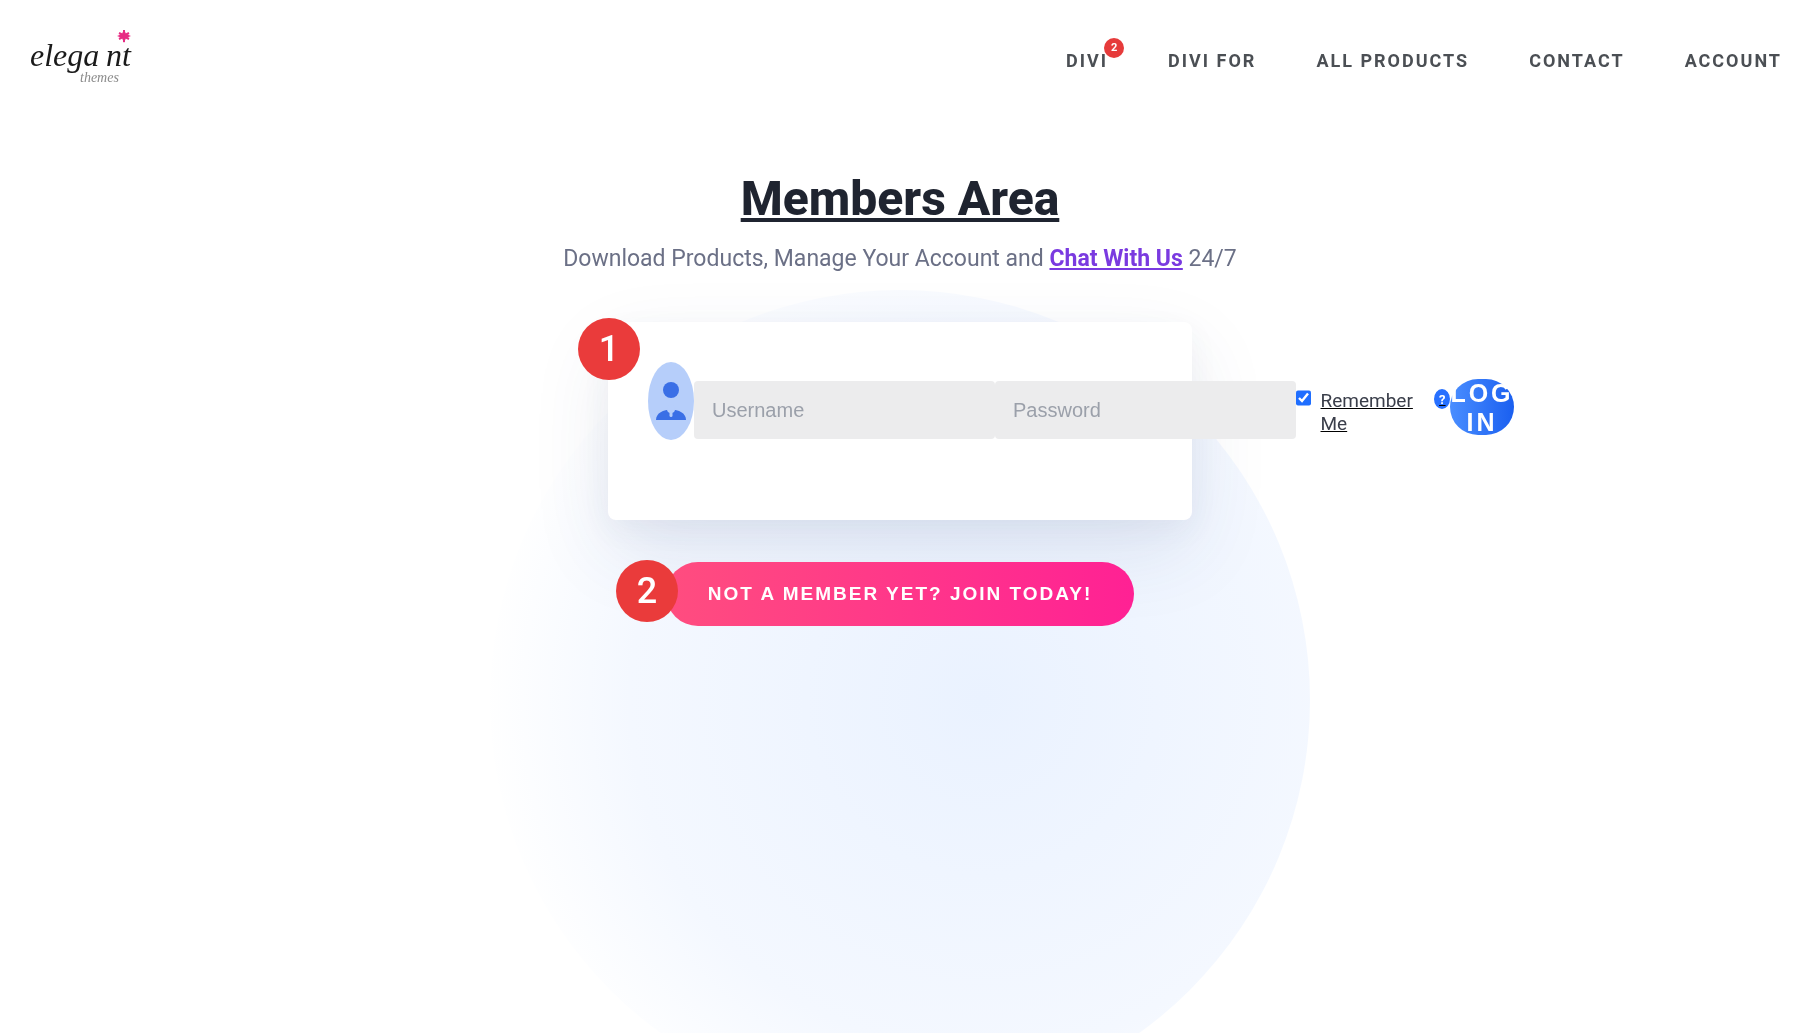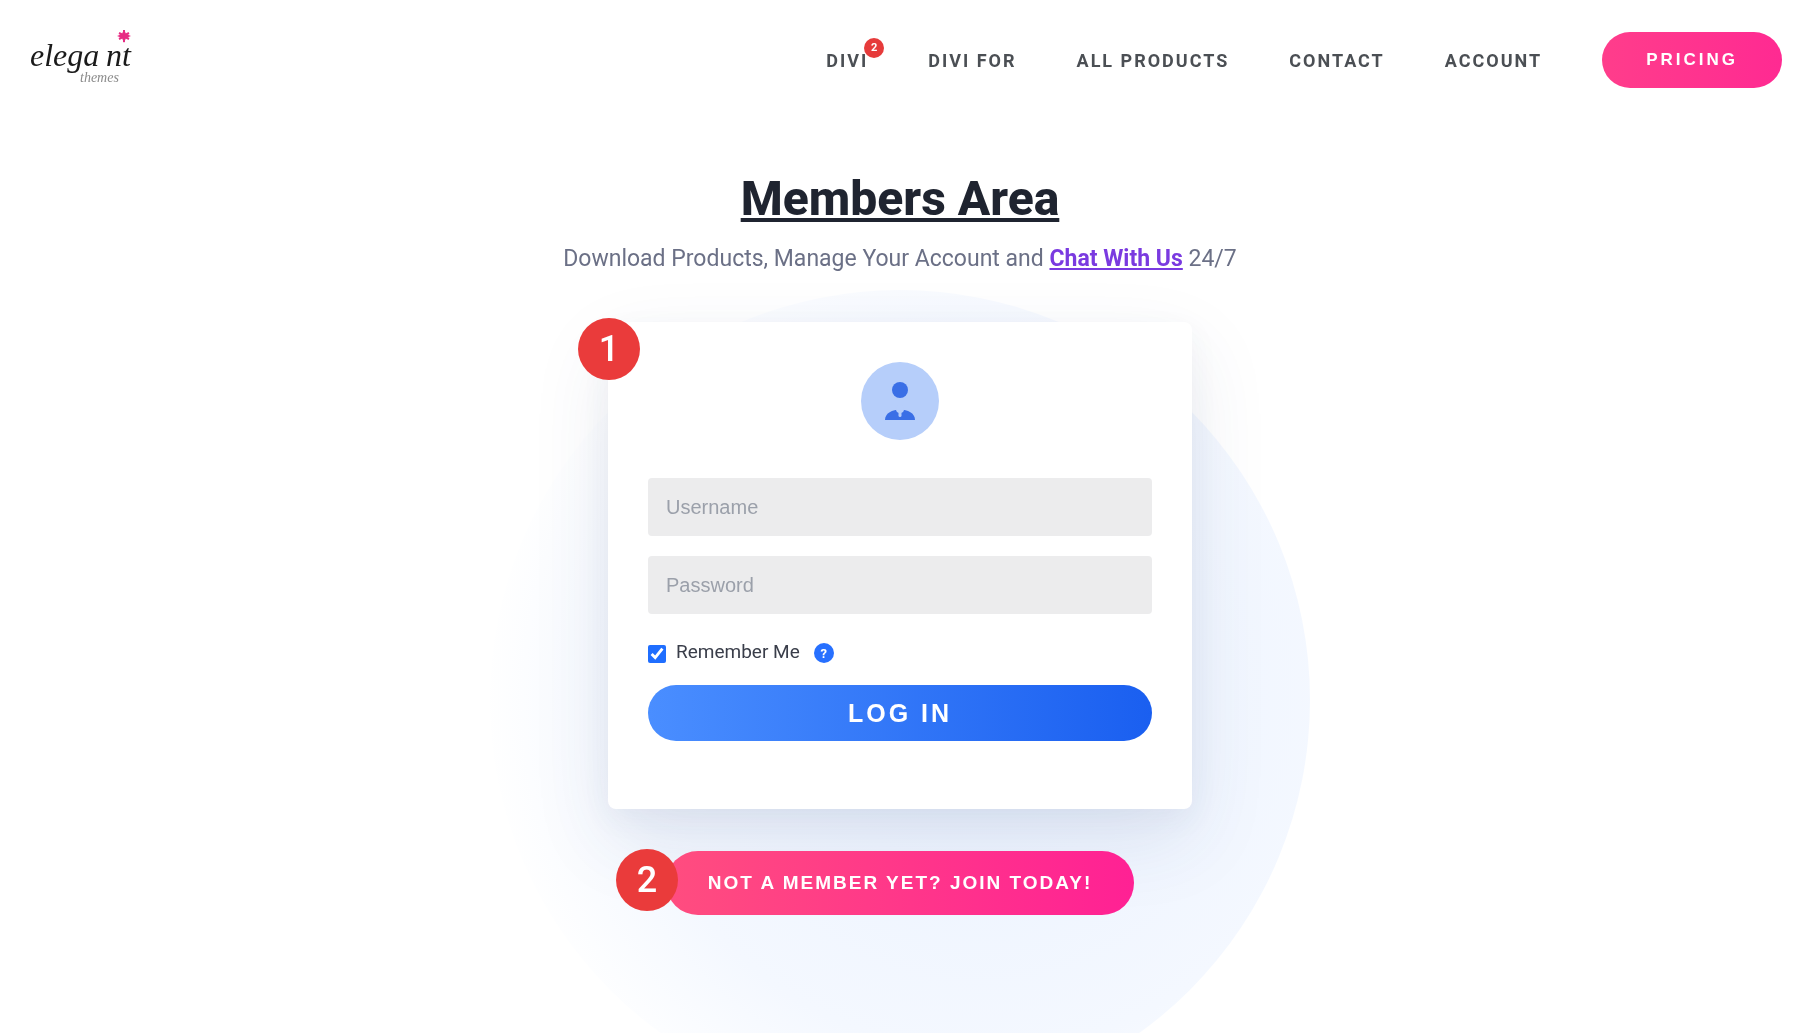--- a/index.html
+++ b/index.html
@@ -132,21 +132,21 @@
       top: -4px;
       left: -30px;
     }
     .login-card {
       width: 584px;
       background: #fff;
       border-radius: 8px;
       box-shadow: 0 30px 80px rgba(50, 70, 120, 0.10), 0 10px 30px rgba(50,70,120,0.05);
       padding: 40px 40px 42px 40px;
       display: flex;
-      flex-direction: column;
+      flex-direction: row;
       align-items: center;
     }
     .avatar-icon {
       width: 78px;
       height: 78px;
       border-radius: 50%;
       background: #b6cefa;
       display: flex;
       align-items: center;
       justify-content: center;
@@ -167,24 +167,25 @@
       margin-bottom: 20px;
     }
     .input-field::placeholder {
       color: #9ba0aa;
       font-weight: 500;
     }
 
     .remember-row {
       width: 504px;
       display: flex;
-      align-items: flex-end;
+      align-items: flex-start;
       gap: 10px;
       margin-top: 6px;
       margin-bottom: 22px;
+      text-decoration: underline;
     }
     .checkbox {
       width: 18px;
       height: 18px;
       accent-color: #1f6eff;
       cursor: pointer;
     }
     .remember-label {
       font-size: 19px;
       color: #3a3e4a;
@@ -272,21 +273,20 @@
   </div>
   <div class="nav">
     <div class="nav-item">
       <span>DIVI</span>
       <span class="nav-badge">2</span>
     </div>
     <div class="nav-item">DIVI FOR</div>
     <div class="nav-item">ALL PRODUCTS</div>
     <div class="nav-item">CONTACT</div>
     <div class="nav-item">ACCOUNT</div>
-    <button class="pricing-btn">PRICING</button>
   </div>
 </div>
 
 <div class="main">
   <div class="bg-circle"></div>
 
   <h1 class="page-title">Members Area</h1>
   <p class="subtitle">
     <span>Download Products, Manage Your Account and </span><span class="chat-link">Chat With Us</span><span> 24/7</span>
   </p>

